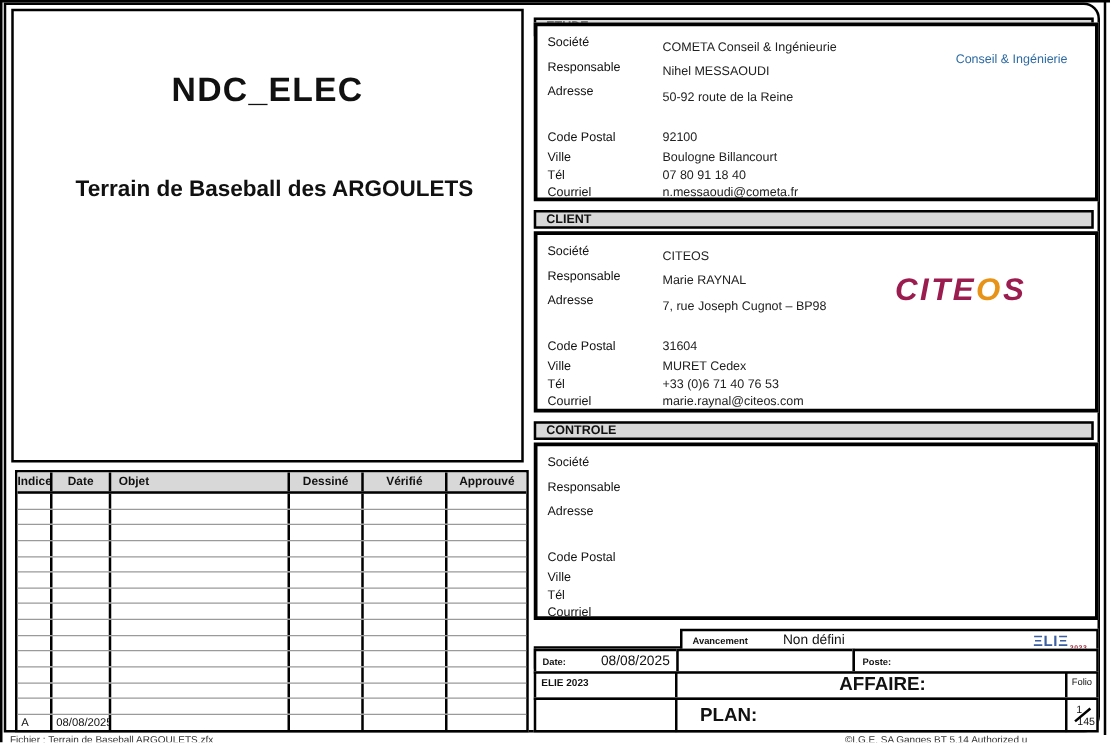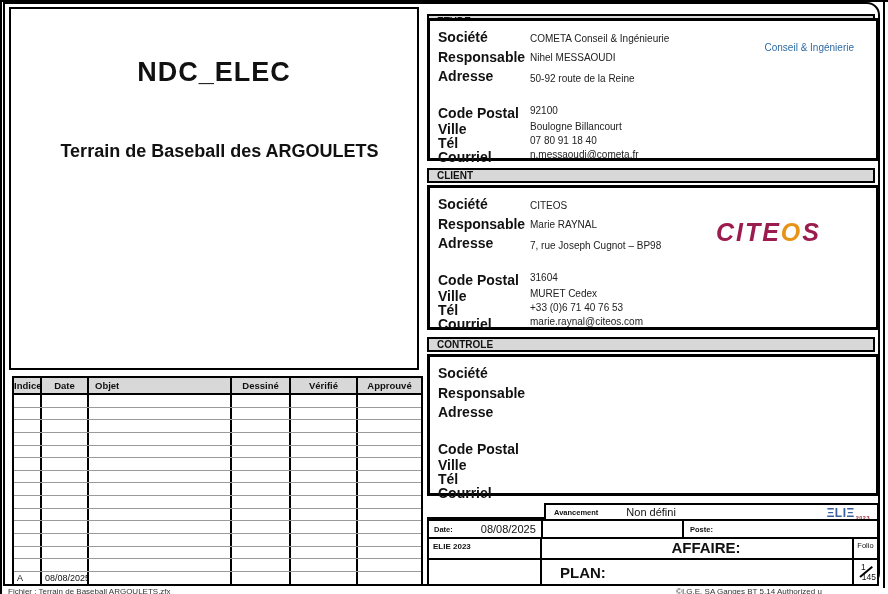--- a/index.html
+++ b/index.html
@@ -35,21 +35,21 @@
   .rt-row:first-child { border-top:none; }
   .rt-row .rt-cell { border-right:2px solid #000; font-size:9px; line-height:12px;
              padding-left:3px; overflow:hidden; }
   .rt-row .rt-cell:last-child { border-right:none; }
 
   
   .section-bar { position:absolute; left:427px; width:448px; height:15px; background:#d8d8d8;
                  border:2px solid #000; font-size:10px; font-weight:bold; line-height:11px;
                  padding-left:8px; }
   .section-box { position:absolute; left:427px; width:452px; border:3px solid #000; background:#fff; }
-  .f-label { position:absolute; left:8px;  font-size:14px; font-weight:bold; white-space:nowrap; }
+  .f-label { position:absolute; left:8px;  font-size:10px; font-weight:normal; white-space:nowrap; }
   .f-value { position:absolute; left:100px; font-size:10px; white-space:nowrap; color:#222; }
   .fr1{top:8px}  .fr2{top:28px} .fr3{top:47px} .fr4{top:84px}
   .fr5{top:100px}.fr6{top:114px}.fr7{top:128px}
   .fv1{top:12px} .fv2{top:31px} .fv3{top:52px}
 
   
   .cometa { position:absolute; right:22px; top:20px; text-align:center; }
   .cometa-text { display:inline-block; font-size:25px; font-weight:bold; letter-spacing:2px;
                  color:#2e6ba3; border-bottom:2px solid #2e6ba3; padding:0 3px 1px; }
   .cometa-sub  { font-size:10px; color:#2e6ba3; margin-top:1px; }

